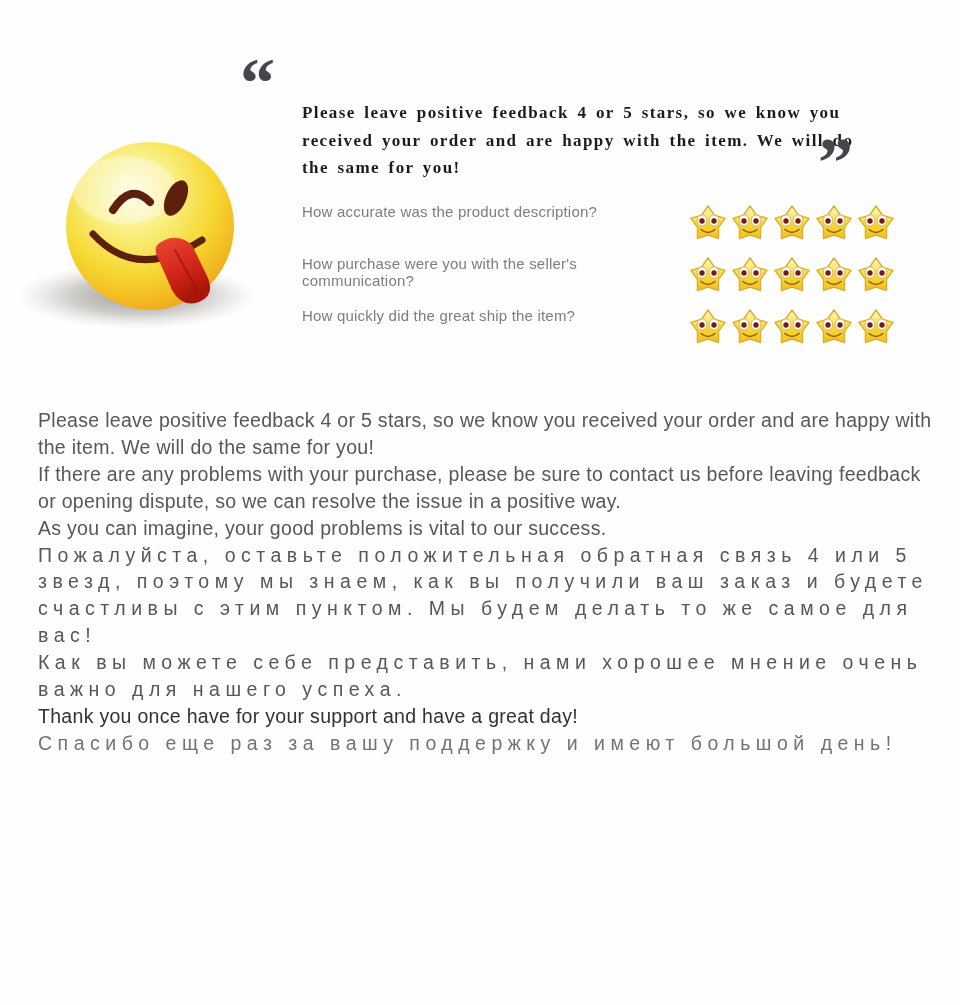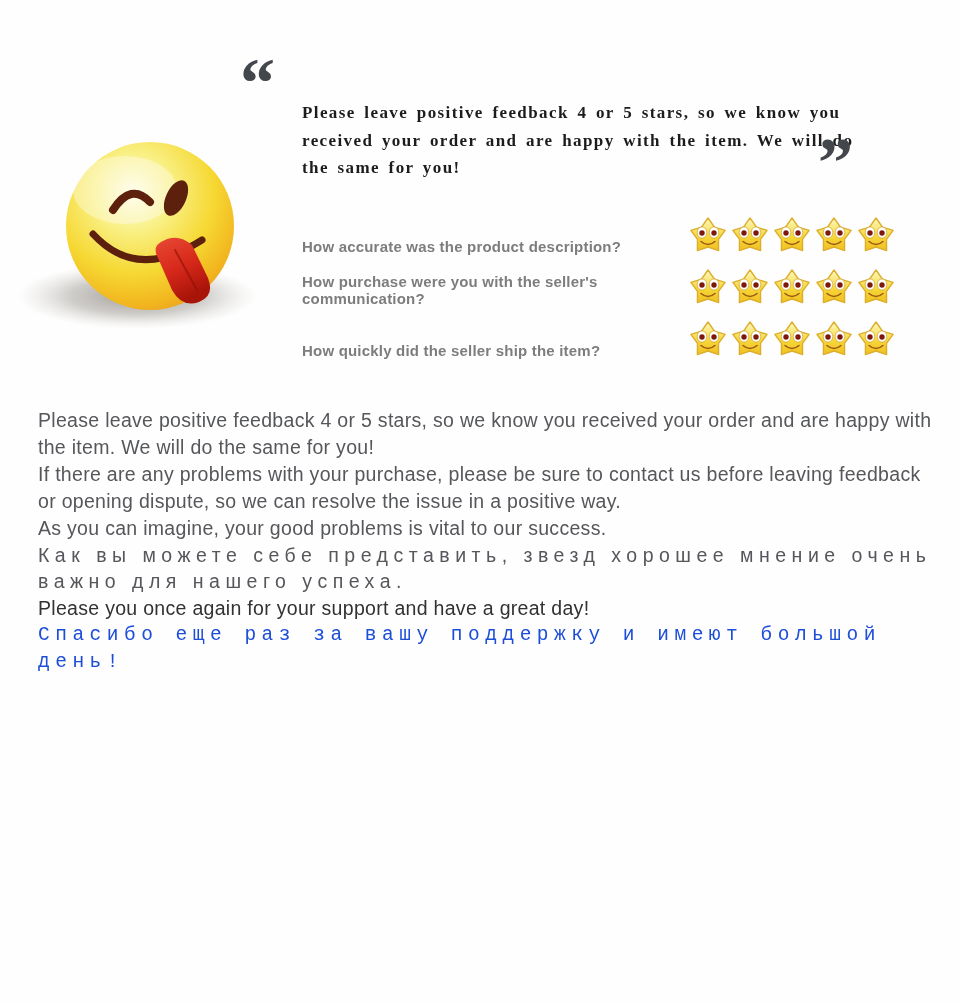--- a/index.html
+++ b/index.html
@@ -15,33 +15,33 @@
   }
   .quote-open{left:240px;top:48px;}
   .quote-close{left:818px;top:128px;}
   .headline{
     position:absolute;left:302px;top:99px;width:560px;
     font-family:"Liberation Serif",serif;font-weight:bold;
     font-size:17px;line-height:27.5px;letter-spacing:1.4px;word-spacing:3px;
     color:#1c1c1c;
   }
   .qa{position:absolute;left:302px;top:203px;width:594px;}
-  .qa-row{display:flex;justify-content:space-between;align-items:flex-end;height:52px;font-weight:bold;}
+  .qa-row{display:flex;justify-content:space-between;align-items:flex-start;height:52px;}
   .q-label{font-size:15px;color:#7d7d7d;letter-spacing:0.2px;}
   .stars{display:flex;gap:2px;}
   .stars svg{display:block;}
   
   .bodytext{
     position:absolute;left:38px;top:407px;width:896px;
     font-size:19.5px;line-height:26.9px;color:#56575b;letter-spacing:0.3px;
   }
   .bodytext p{margin:0;}
   .bodytext p.ru{letter-spacing:5.5px;}
   .closing{margin-top:21px;color:#323234;}
-  .closing-ru{color:#1d4ed8;letter-spacing:5.5px;font-family:Liberation Mono, monospace;}
+  .closing-ru{color:#737373;letter-spacing:5.5px;}
   .defs-holder{position:absolute;width:0;height:0;overflow:hidden;}
 </style>
 </head>
 <body>
 
 <svg class="defs-holder" aria-hidden="true">
   <defs>
     <radialGradient id="ballGrad" cx="40%" cy="30%" r="78%">
       <stop offset="0%" stop-color="#fefce4"></stop>
       <stop offset="30%" stop-color="#f9f084"></stop>
@@ -180,21 +180,21 @@
     <ellipse cx="14" cy="17.5" rx="4.8" ry="5.6" fill="#ffffff" stroke="#c8a12e" stroke-width="0.7"></ellipse>
     <ellipse cx="26" cy="17.5" rx="4.8" ry="5.6" fill="#ffffff" stroke="#c8a12e" stroke-width="0.7"></ellipse>
     <circle cx="14" cy="18" r="2.7" fill="#7e180c"></circle>
     <circle cx="26" cy="18" r="2.7" fill="#7e180c"></circle>
     <path d="M13,26.5 Q20,32.5 27,26.5" fill="none" stroke="#9c5a17" stroke-width="1.6" stroke-linecap="round"></path>
   </svg>
 </div>
       </div>
 
       <div class="qa-row">
-        <div class="q-label">How quickly did the seller ship the item?</div>
+        <div class="q-label">How quickly did the great ship the item?</div>
         <div class="stars">
   <svg width="40" height="40" viewBox="0 0 40 40">
     <path d="M20,3 L26.5,12.1 L37.1,15.4 L30.5,24.4 L30.6,35.6 L20,32 L9.4,35.6 L9.5,24.4 L2.9,15.4 L13.5,12.1 Z" fill="url(#starGrad)" stroke="#dcae2c" stroke-width="1.4" stroke-linejoin="round"></path>
     <ellipse cx="14" cy="17.5" rx="4.8" ry="5.6" fill="#ffffff" stroke="#c8a12e" stroke-width="0.7"></ellipse>
     <ellipse cx="26" cy="17.5" rx="4.8" ry="5.6" fill="#ffffff" stroke="#c8a12e" stroke-width="0.7"></ellipse>
     <circle cx="14" cy="18" r="2.7" fill="#7e180c"></circle>
     <circle cx="26" cy="18" r="2.7" fill="#7e180c"></circle>
     <path d="M13,26.5 Q20,32.5 27,26.5" fill="none" stroke="#9c5a17" stroke-width="1.6" stroke-linecap="round"></path>
   </svg>
 
@@ -239,19 +239,20 @@
 
   <div class="bodytext">
     <div>
 
     <p class="en">Please leave positive feedback 4 or 5 stars, so we know you received your order and are happy with the item. We will do the same for you!</p>
         <p class="en">If there are any problems with your purchase, please be sure to contact us before leaving feedback or opening dispute, so we can resolve the issue in a positive way.</p>
         <p class="en">As you can imagine, your good problems is vital to our success.</p>
       </div>
     <div>
 
-        <p class="ru">Как вы можете себе представить, звезд хорошее мнение очень важно для нашего успеха.</p>
-      </div>
-    <p class="closing">Please you once again for your support and have a great day!</p>
+    <p class="ru">Пожалуйста, оставьте положительная обратная связь 4 или 5 звезд, поэтому мы знаем, как вы получили ваш заказ и будете счастливы с этим пунктом. Мы будем делать то же самое для вас!</p>
+        <p class="ru">Как вы можете себе представить, нами хорошее мнение очень важно для нашего успеха.</p>
+      </div>
+    <p class="closing">Thank you once have for your support and have a great day!</p>
     <p class="closing-ru">Спасибо еще раз за вашу поддержку и имеют большой день!</p>
   </div>
 
 </div>
 
 </body></html>

